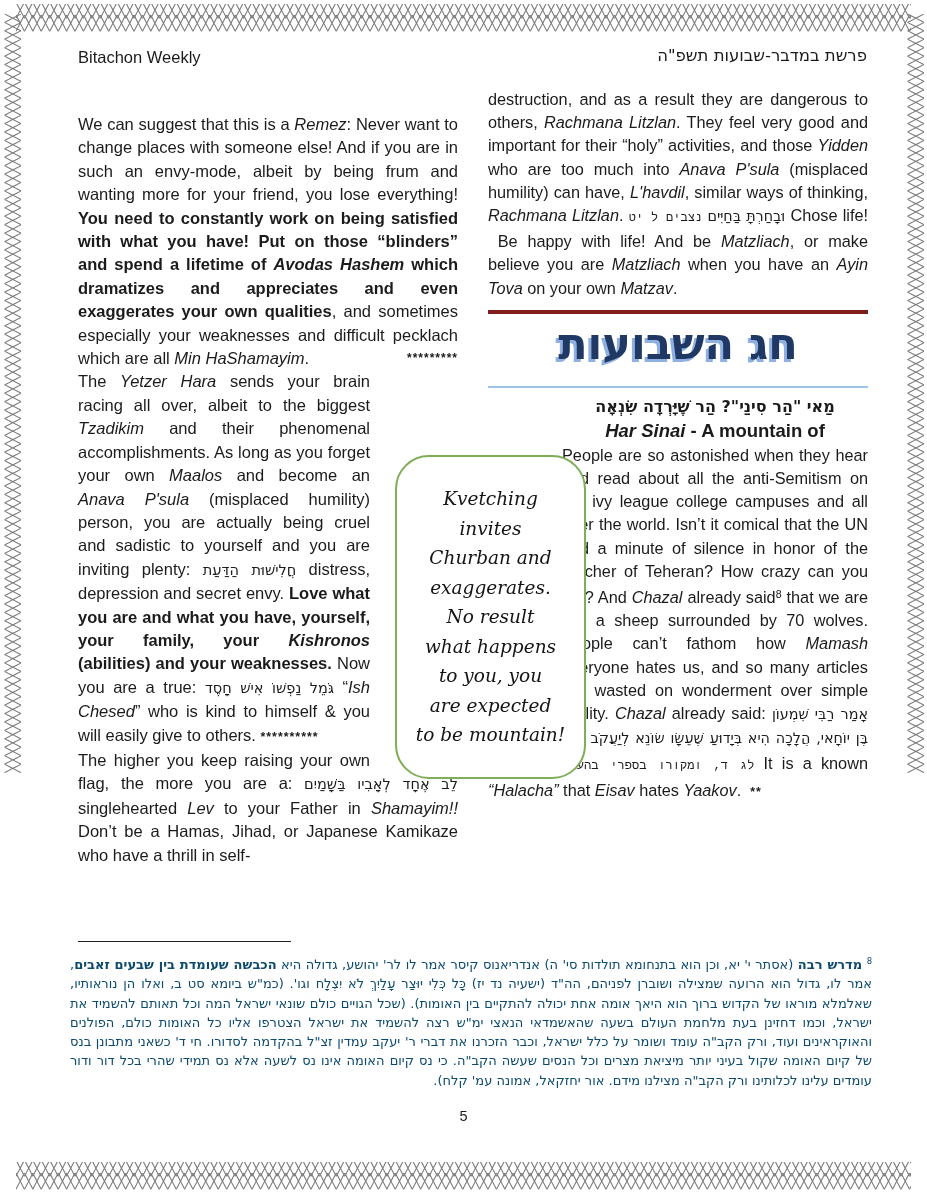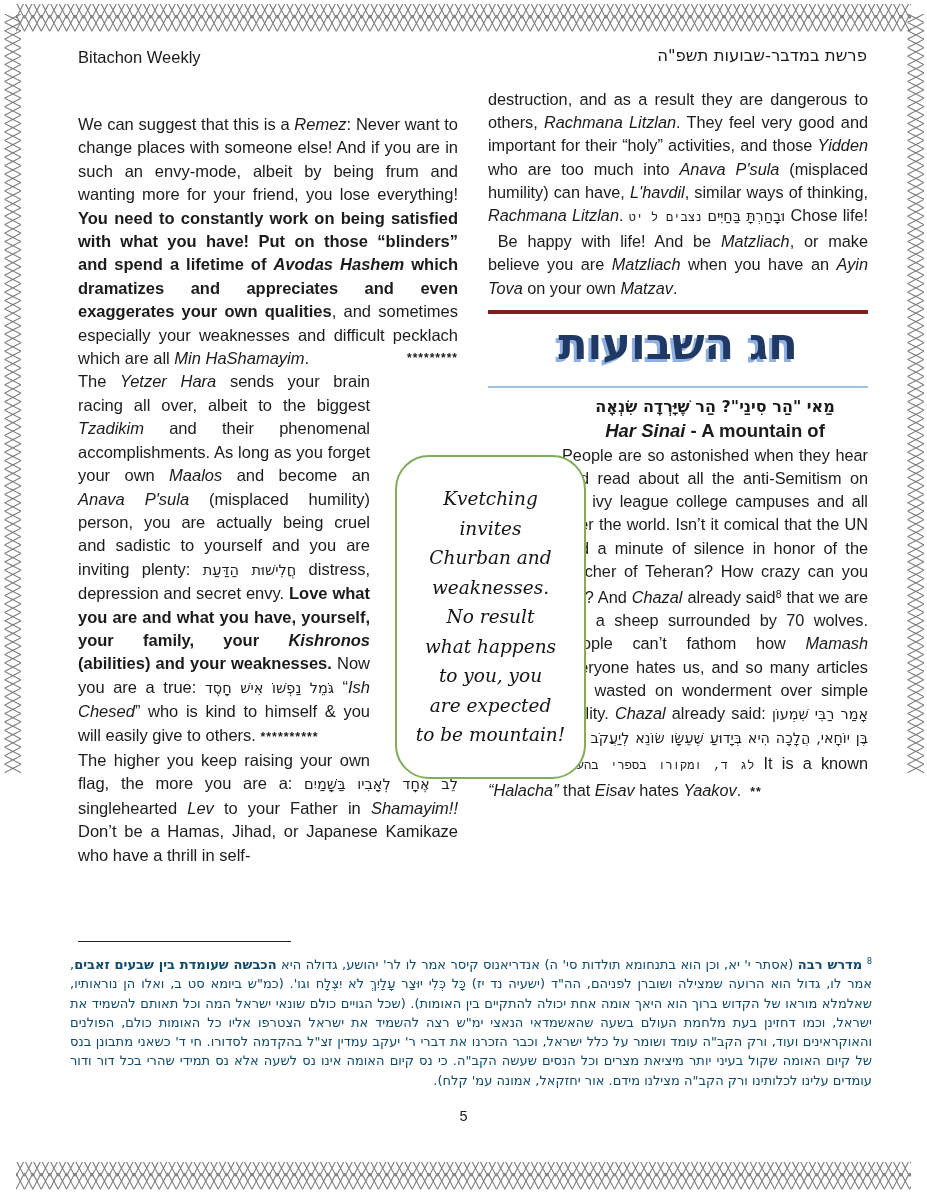--- a/index.html
+++ b/index.html
@@ -107,21 +107,21 @@
     <div class="heading-line en-line"><span class="run bi">Har Sinai</span><span class="run b"> - A mountain of</span></div>
 
     <p class="para"><span class="run">People are so astonished when they hear and read about all the anti-Semitism on the ivy league college campuses and all over the world. Isn’t it comical that the UN had a minute of silence in honor of the butcher of Teheran? How crazy can you get? And </span><span class="run i">Chazal</span><span class="run"> already said</span><span class="run sup">8</span><span class="run"> that we are like a sheep surrounded by 70 wolves. People can’t fathom how </span><span class="run i">Mamash</span><span class="run"> everyone hates us, and so many articles are wasted on wonderment over simple reality. </span><span class="run i">Chazal</span><span class="run"> already said: </span><span class="run he">אָמַר רַבִּי שִׁמְעוֹן בֶּן יוֹחָאי, הֲלָכָה הִיא בְּיָדוּעַ שֶׁעֵשָׂו שׂוֹנֵא לְיַעֲקֹב</span><span class="run"> </span><span class="run he-sm">רש"י פ' וישלח לג ד, ומקורו בספרי בהעלותך סי' יא</span><span class="run"> It is a known </span><span class="run i">“Halacha”</span><span class="run"> that </span><span class="run i">Eisav</span><span class="run"> hates </span><span class="run i">Yaakov</span><span class="run">. &nbsp;</span><span class="run stars">**</span></p>
   </div>
 
   <div class="callout">
     <div class="callout-text">
         <div>Kvetching</div>
         <div>invites</div>
         <div>Churban and</div>
-        <div>weaknesses.</div>
+        <div>exaggerates.</div>
         <div>No result</div>
         <div>what happens</div>
         <div>to you, you</div>
         <div>are expected</div>
         <div>to be mountain!</div>
       </div>
   </div>
 
   <div class="fn-sep"></div>
   <div class="footnote"><span class="run sup">8</span><span class="run"> </span><span class="run b">מדרש רבה</span><span class="run"> (אסתר י' יא, וכן הוא בתנחומא תולדות סי' ה) אנדריאנוס קיסר אמר לו לר' יהושע, גדולה היא </span><span class="run b">הכבשה שעומדת בין שבעים זאבים</span><span class="run">, אמר לו, גדול הוא הרועה שמצילה ושוברן לפניהם, הה"ד (ישעיה נד יז) כָּל כְּלִי יוּצַר עָלַיִךְ לֹא יִצְלָח וגו'. (כמ"ש ביומא סט ב, ואלו הן נוראותיו, שאלמלא מוראו של הקדוש ברוך הוא היאך אומה אחת יכולה להתקיים בין האומות). (שכל הגויים כולם שונאי ישראל המה וכל תאותם להשמיד את ישראל, וכמו דחזינן בעת מלחמת העולם בשעה שהאשמדאי הנאצי ימ"ש רצה להשמיד את ישראל הצטרפו אליו כל האומות כולם, הפולנים והאוקראינים ועוד, ורק הקב"ה עומד ושומר על כלל ישראל, וכבר הזכרנו את דברי ר' יעקב עמדין זצ"ל בהקדמה לסדורו. חי ד' כשאני מתבונן בנס של קיום האומה שקול בעיני יותר מיציאת מצרים וכל הנסים שעשה הקב"ה. כי נס קיום האומה אינו נס לשעה אלא נס תמידי שהרי בכל דור ודור עומדים עלינו לכלותינו ורק הקב"ה מצילנו מידם. אור יחזקאל, אמונה עמ' קלח).</span></div>

